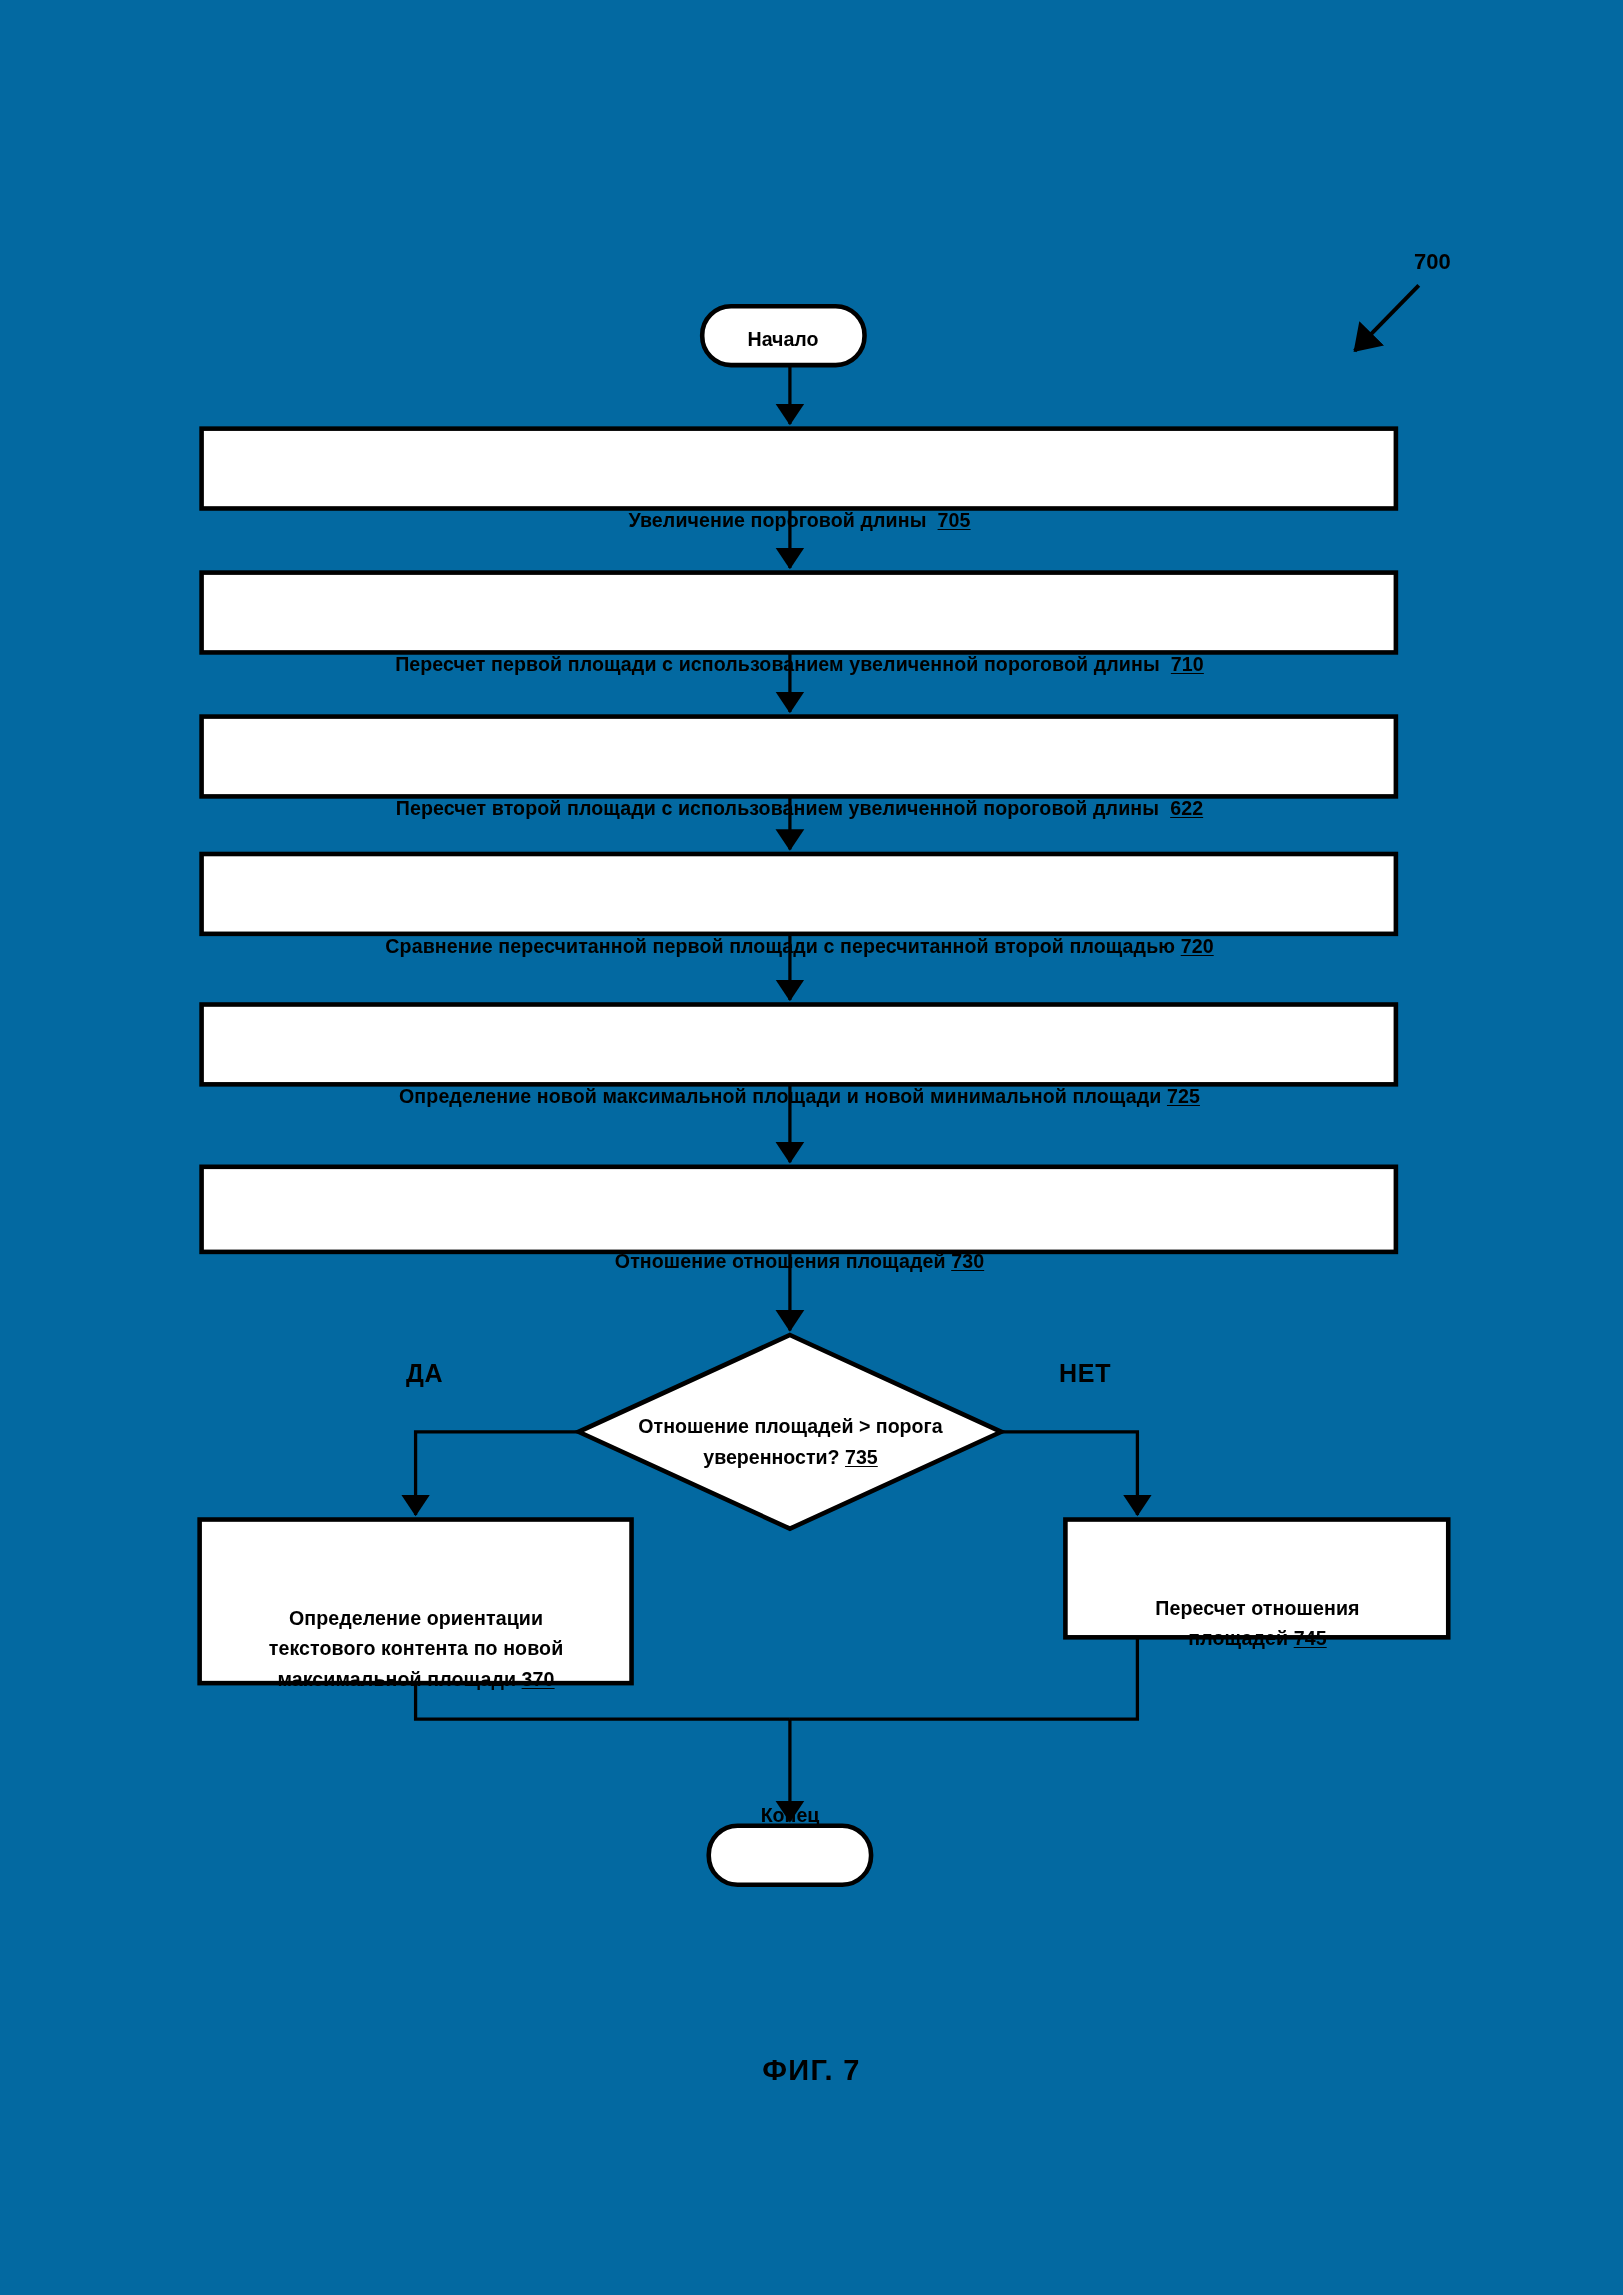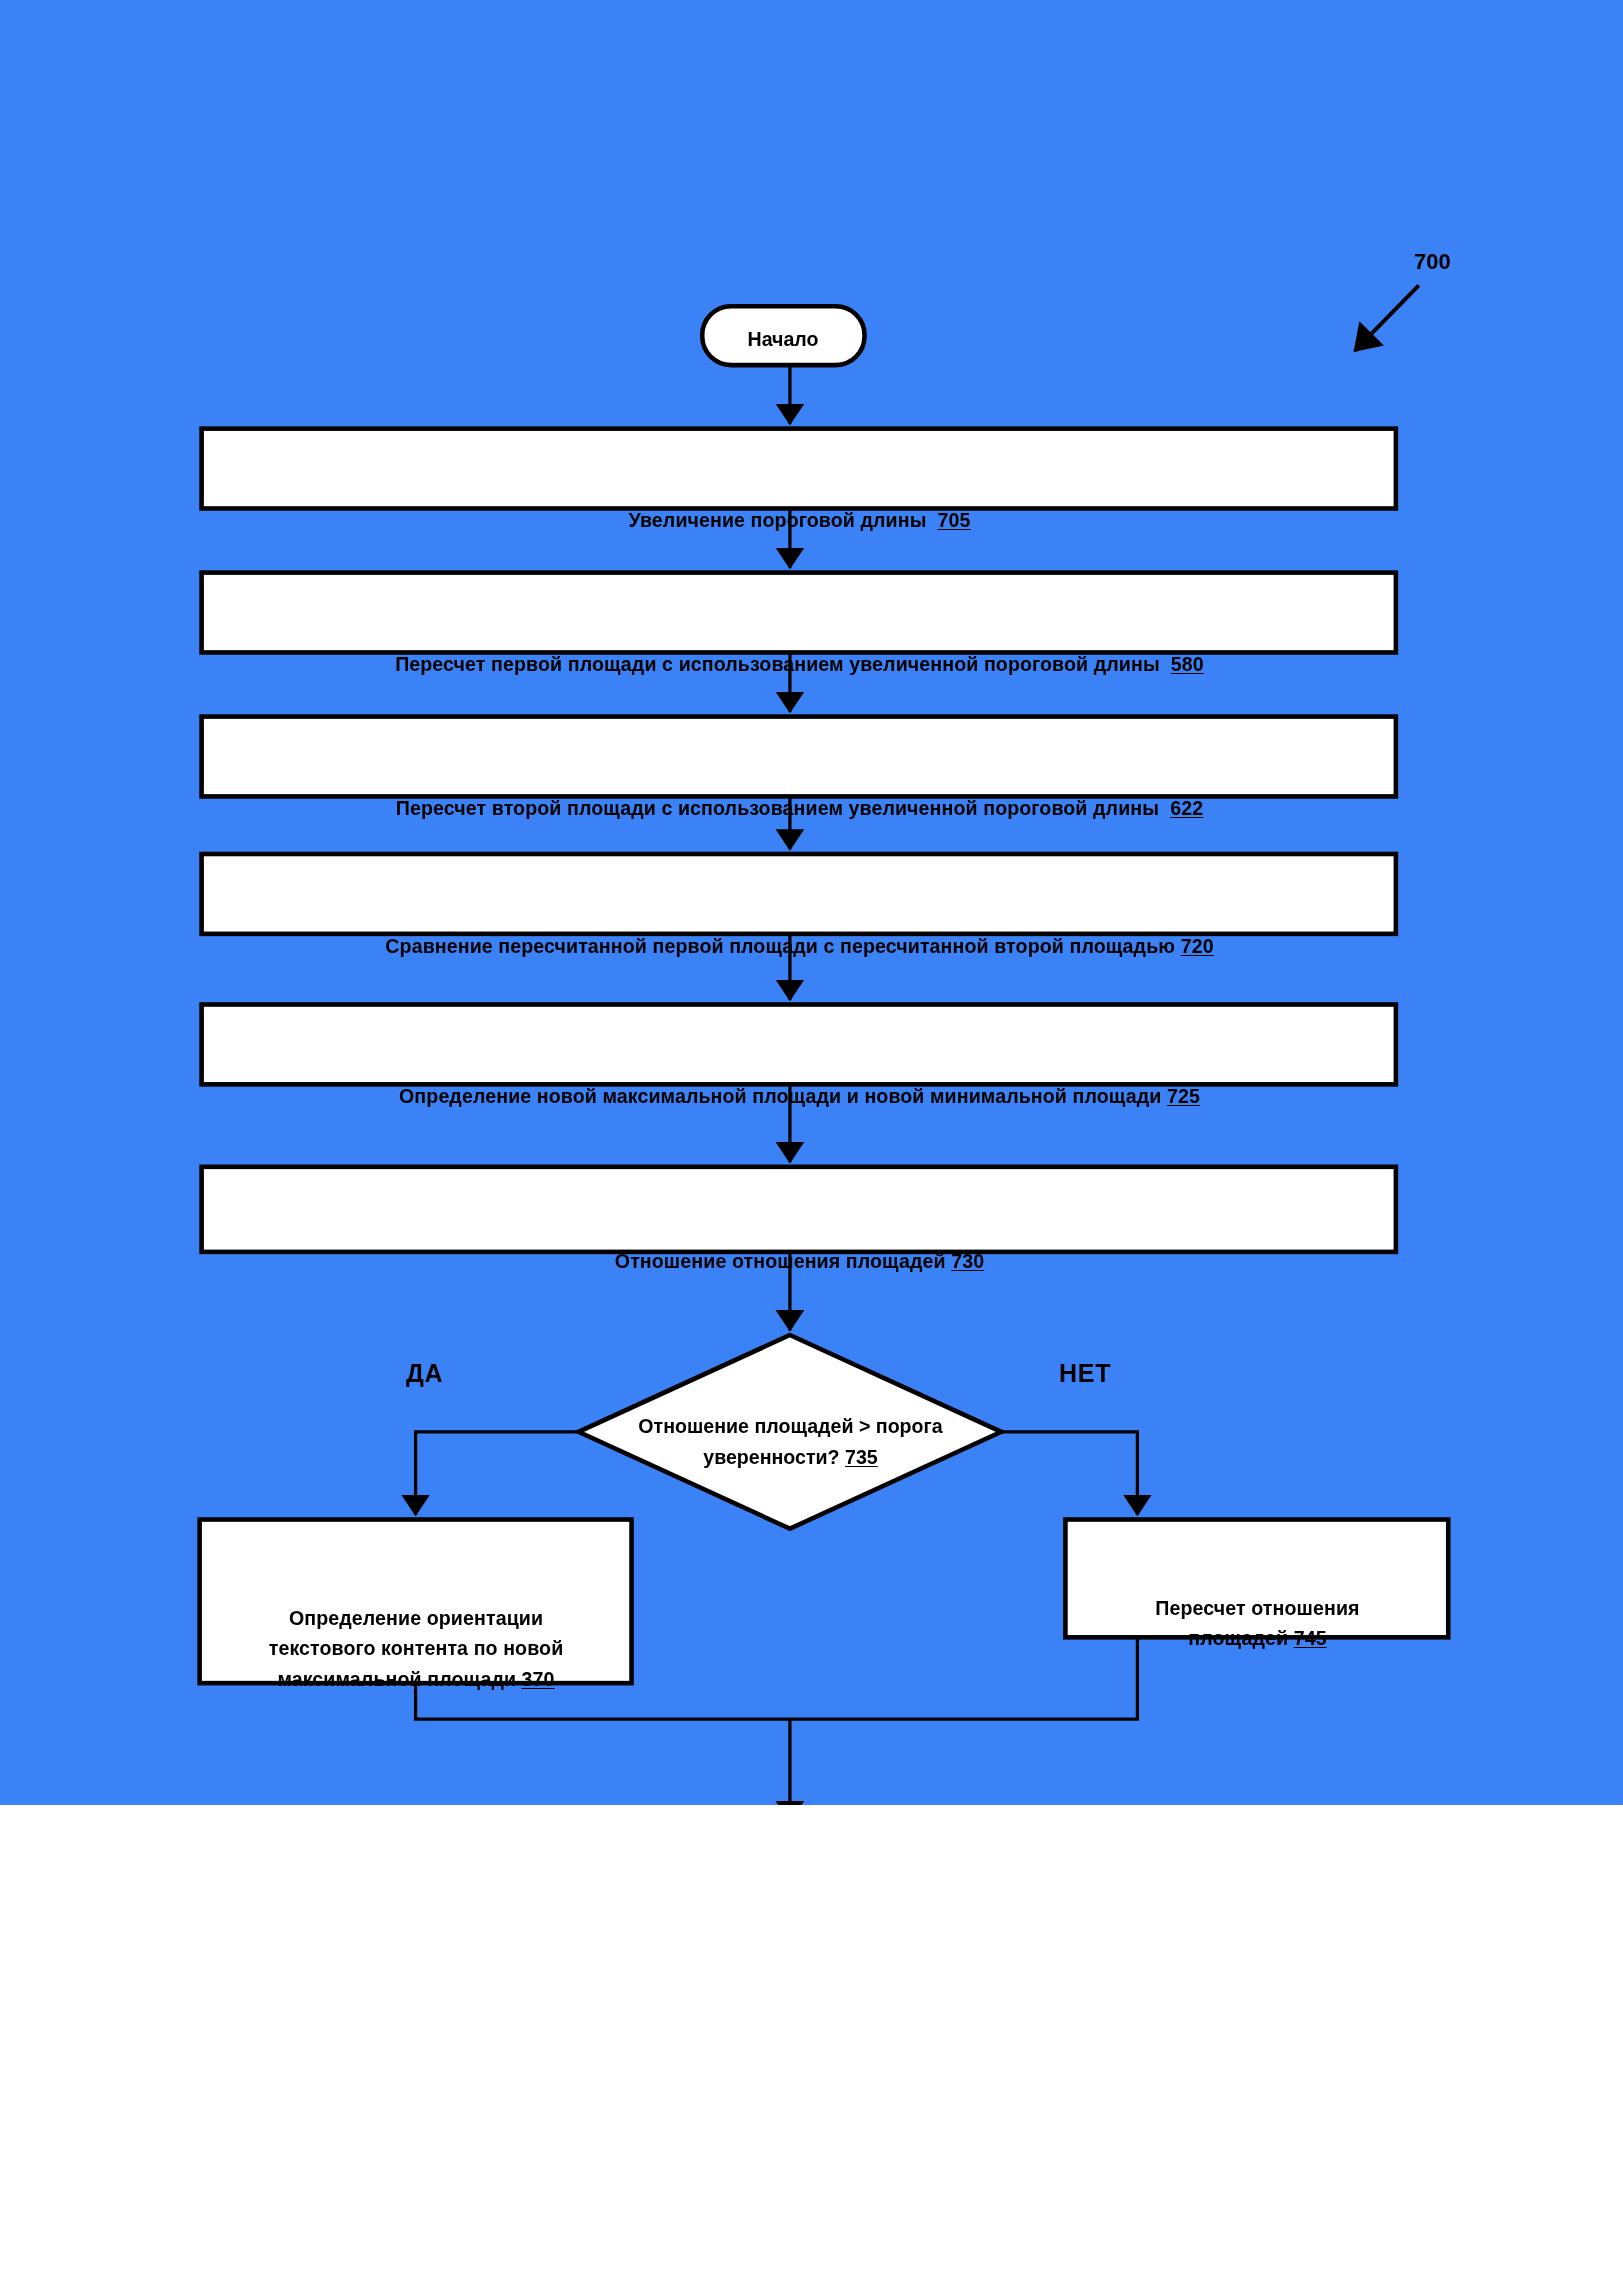--- a/index.html
+++ b/index.html
@@ -8,22 +8,22 @@
     padding: 0;
     background: #ffffff;
   }
   body {
     font-family: "Liberation Sans", sans-serif;
     color: #000000;
   }
   #page {
     position: relative;
     width: 1623px;
-    height: 1805px;
-    background: #3b82f6;
+    height: 2295px;
+    background: #0369a1;
     overflow: hidden;
   }
   #figure-svg {
     position: absolute;
     left: 0;
     top: 0;
     width: 1623px;
     height: 2295px;
   }
   
@@ -129,21 +129,21 @@
 
   <div class="node-text ref-num" style="left:1414px; top:246px; width:92px; text-align:left;">700</div>
 
   <div class="node-text term-text" style="left:702px; top:325px; width:162px;">Начало</div>
 
   <div class="node-text proc-text" style="left:202px; top:458px; width:1195px;">
     <span class="nowrap"><span>Увеличение пороговой длины</span>&nbsp;&nbsp;<span class="refnum-inline">705</span></span>
   </div>
 
   <div class="node-text proc-text" style="left:202px; top:602px; width:1195px;">
-    <span class="nowrap"><span>Пересчет первой площади с использованием увеличенной пороговой длины</span>&nbsp;&nbsp;<span class="refnum-inline">580</span></span>
+    <span class="nowrap"><span>Пересчет первой площади с использованием увеличенной пороговой длины</span>&nbsp;&nbsp;<span class="refnum-inline">710</span></span>
   </div>
 
   <div class="node-text proc-text" style="left:202px; top:746px; width:1195px;">
     <span class="nowrap"><span>Пересчет второй площади с использованием увеличенной пороговой длины</span>&nbsp;&nbsp;<span class="refnum-inline">622</span></span>
   </div>
 
   <div class="node-text proc-text" style="left:202px; top:884px; width:1195px;">
     <span class="nowrap"><span>Сравнение пересчитанной первой площади с пересчитанной второй площадью</span>&nbsp;<span class="refnum-inline">720</span></span>
   </div>
 

